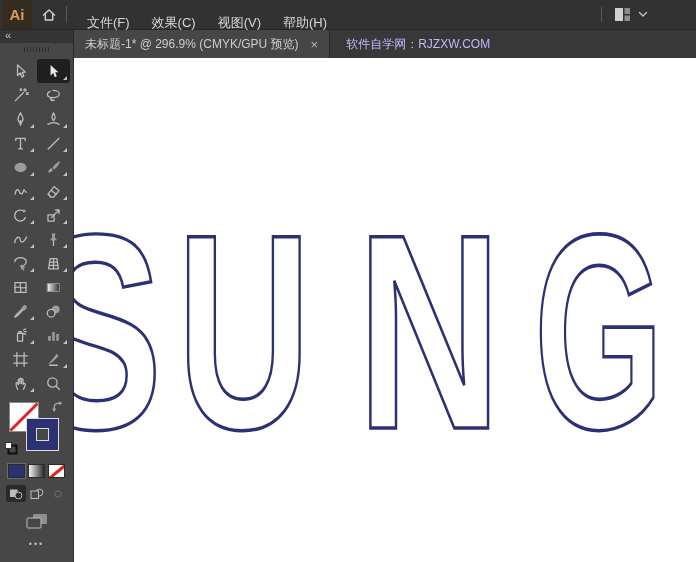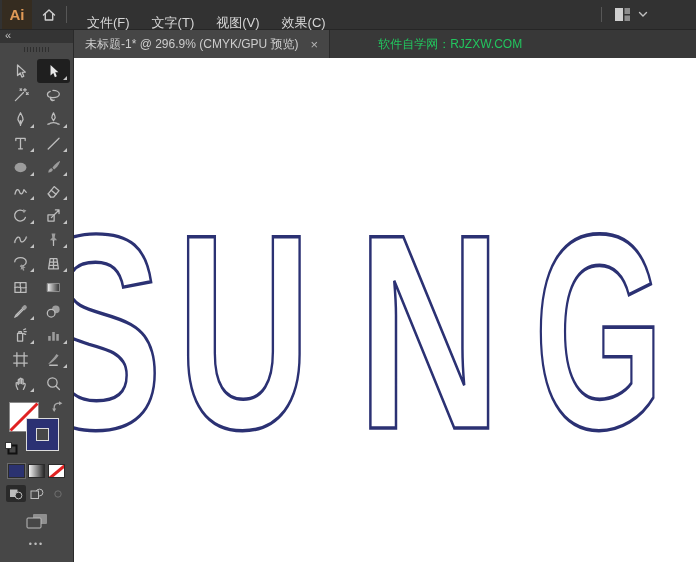--- a/index.html
+++ b/index.html
@@ -84,21 +84,21 @@
   .content { flex:1; display:flex; flex-direction:column; min-width:0; }
   .tabbar {
     height:28px; flex:0 0 28px; background:#383838;
     display:flex; align-items:stretch; font-size:12px; color:#cccccc;
   }
   .doc-tab {
     background:#464646; display:flex; align-items:center;
     padding:0 11px; gap:12px; border-right:1px solid #2b2b2b; white-space:nowrap;
   }
   .tab-close { color:#b5b5b5; font-size:13px; line-height:1; cursor:default; }
-  .site-note { display:flex; align-items:center; padding-left:16px; color:#22c55e; white-space:nowrap;margin-left:32px; }
+  .site-note { display:flex; align-items:center; padding-left:16px; color:#c4b5fd; white-space:nowrap; }
 
   .canvas { flex:1; background:#ffffff; position:relative; overflow:hidden; }
   svg.letters { position:absolute; left:0; top:0; display:block; }
   svg.letters text {
     font-family:"Liberation Sans", sans-serif;
     font-weight:bold; font-size:278px;
   }
 </style>
 </head>
 <body>
@@ -108,23 +108,23 @@
   <div class="menubar">
     <div class="ai-logo">Ai</div>
     <div class="home-btn">
       <svg width="16" height="16" viewBox="0 0 16 16" fill="none" stroke="#cfcfcf" stroke-width="1.4" stroke-linecap="round" stroke-linejoin="round">
         <path d="M2.5 8 L8 3 L13.5 8"></path>
           <path d="M4.3 7 V13 H11.7 V7"></path>
       </svg>
     </div>
     <span class="mb-sep"></span>
     <div class="menu-item">文件(F)</div>
-    <div class="menu-item">文字(T)</div>
+    <div class="menu-item">效果(C)</div>
     <div class="menu-item">视图(V)</div>
-    <div class="menu-item">效果(C)</div>
+    <div class="menu-item">帮助(H)</div>
     <div class="mb-spacer"></div>
     <div class="ws-btn">
       <svg width="17" height="15" viewBox="0 0 17 15">
         <rect x="1" y="1" width="8" height="13" fill="#cfcfcf"></rect>
         <rect x="10.5" y="1" width="5.5" height="6" fill="#8c8c8c"></rect>
         <rect x="10.5" y="8.5" width="5.5" height="5.5" fill="#8c8c8c"></rect>
       </svg>
       <svg width="10" height="7" viewBox="0 0 10 7" fill="none" stroke="#c0c0c0" stroke-width="1.4" stroke-linecap="round">
         <path d="M1.5 1.5 L5 5 L8.5 1.5"></path>
       </svg>

